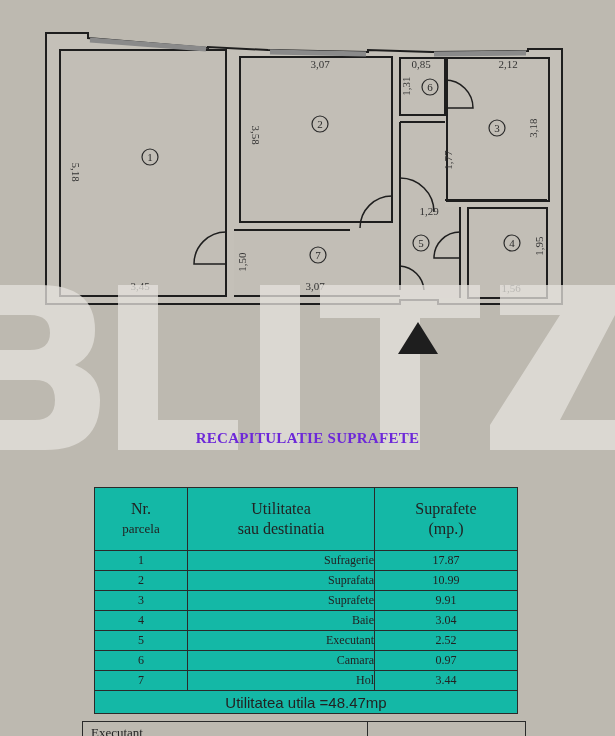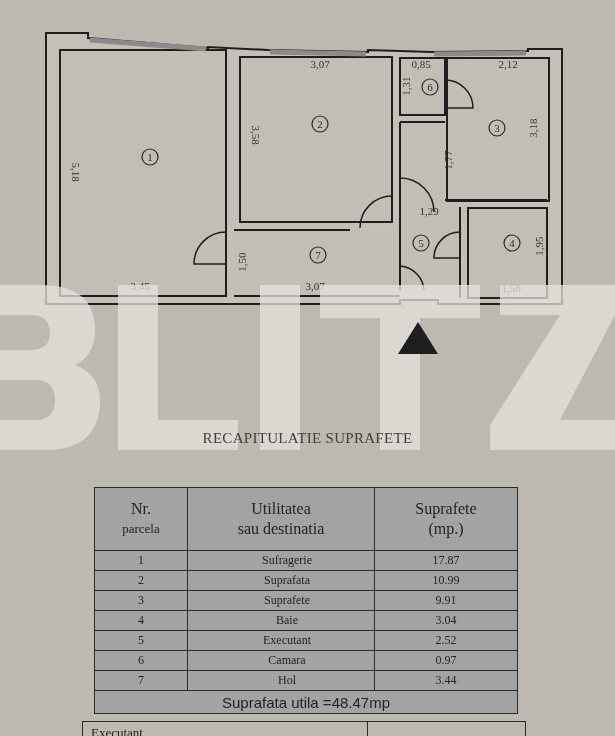--- a/index.html
+++ b/index.html
@@ -9,34 +9,34 @@
       font-family: "Liberation Serif", serif;
       position: relative;
     }
     .plan { position: absolute; left: 0; top: 0; width: 615px; height: 360px; }
     .watermark {
       position: absolute; left: 0; top: 280px; width: 615px; height: 170px;
       pointer-events: none;
     }
     .recap-title {
       position: absolute; left: 0; width: 615px; top: 430px;
-      text-align: center; font-size: 15px; color: #404040; letter-spacing: 0.3px;
+      text-align: center; font-size: 15px; color: #6d28d9; letter-spacing: 0.3px; font-weight: bold;
     }
     table.recap {
       position: absolute; left: 94px; top: 487px; width: 424px;
-      border-collapse: collapse; color: #222; background: #a3a3a3;
+      border-collapse: collapse; color: #222; background: #14b8a6;
     }
     table.recap th, table.recap td {
       border: 1px solid #2a2a2a; padding: 0; text-align: center;
       font-weight: normal;
     }
     table.recap th { height: 62px; font-size: 16px; line-height: 20px; vertical-align: middle; }
     table.recap th .sub { font-size: 13px; display: block; }
     table.recap td { height: 19px; font-size: 12px; line-height: 19px; }
-    table.recap td.name { text-align: center; padding-left: 12px; }
+    table.recap td.name { text-align: right; padding-left: 12px; }
     table.recap td.total { font-family: "Liberation Sans", sans-serif; font-size: 15px; height: 22px; }
     .exec-row {
       position: absolute; left: 82px; top: 721px; width: 442px; height: 20px;
       border-top: 1px solid #2a2a2a; border-left: 1px solid #2a2a2a; border-right: 1px solid #2a2a2a;
     }
     .exec-row .label { position: absolute; left: 8px; top: 3px; font-size: 13px; color: #222; }
     .exec-row .div { position: absolute; left: 284px; top: 0; width: 1px; height: 20px; background: #2a2a2a; }
     svg text { font-family: "Liberation Serif", serif; }
   </style>
 </head>
@@ -185,21 +185,21 @@
       <td>6</td>
       <td class="name">Camara</td>
       <td>0.97</td>
     </tr>
     <tr>
       <td>7</td>
       <td class="name">Hol</td>
       <td>3.44</td>
     </tr>
     <tr>
-      <td colspan="3" class="total">Suprafata utila =48.47mp</td>
+      <td colspan="3" class="total">Utilitatea utila =48.47mp</td>
     </tr>
   </tbody>
 </table>
 
 <div class="exec-row">
   <span class="label">Executant</span>
   <span class="div"></span>
 </div>
 
 </body></html>

